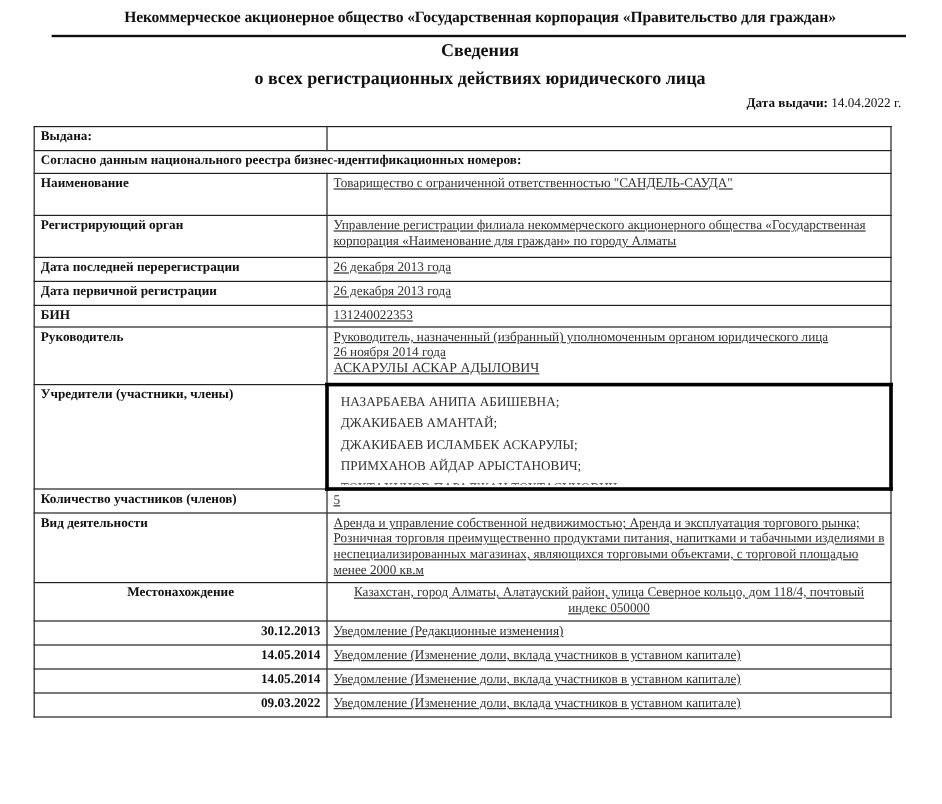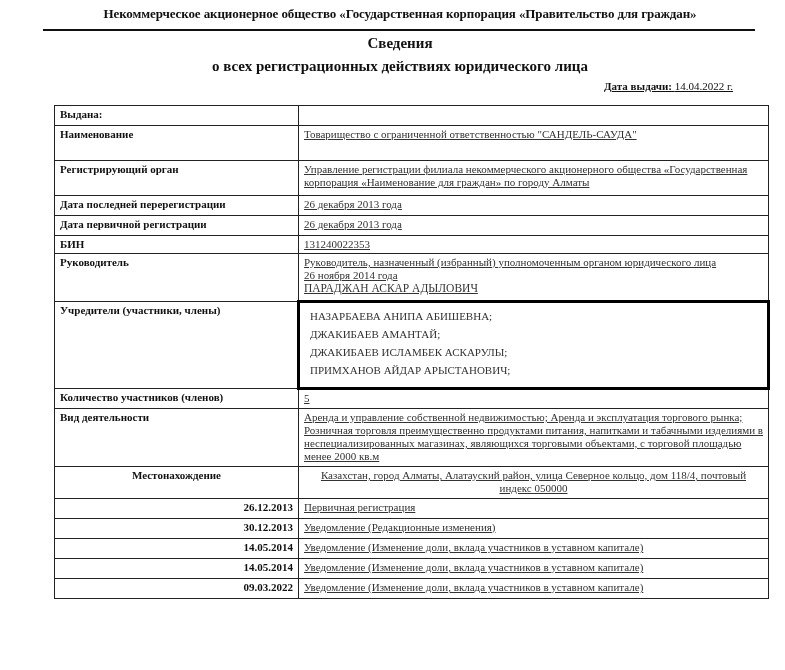--- a/index.html
+++ b/index.html
@@ -20,27 +20,27 @@
   }
   .doc-title {
     position: absolute; top: 35px; left: 0; width: 800px;
     text-align: center; font-weight: bold; font-size: 15px; color: #111;
   }
   .doc-subtitle {
     position: absolute; top: 58px; left: 0; width: 800px;
     text-align: center; font-weight: bold; font-size: 15px; color: #111;
   }
   .issue-date {
-    position: absolute; top: 80px; right: 52px;
-    font-size: 11px; color: #111; text-decoration: underline;
+    position: absolute; top: 80px; right: 34px;
+    font-size: 11px; color: #111;
   }
   .issue-date b { font-weight: bold; }
 
   table.main {
-    position: absolute; top: 105px; left: 54px;
+    position: absolute; top: 105px; left: 28px;
     width: 716px;
     border-collapse: collapse;
     font-size: 11px;
     table-layout: fixed;
     padding-left: 24px;
   }
   table.main td {
     border: 1px solid #222;
     padding: 2px 5px 2px 5px;
     vertical-align: top;
@@ -87,20 +87,23 @@
   <b>Дата выдачи:</b>
   <span>14.04.2022 г.</span>
 </div>
 
 <table class="main">
   <tbody>
       <tr class="r-issued">
     <td class="label">Выдана:</td>
     <td class="value"></td>
   </tr>
+  <tr class="r-source">
+    <td class="full" colspan="2">Согласно данным национального реестра бизнес-идентификационных номеров:</td>
+  </tr>
   <tr class="r-name">
     <td class="label">Наименование</td>
     <td class="value">Товарищество с ограниченной ответственностью "САНДЕЛЬ-САУДА"</td>
   </tr>
   <tr class="r-regorg">
     <td class="label">Регистрирующий орган</td>
     <td class="value">Управление  регистрации  филиала некоммерческого акционерного общества «Государственная корпорация «Наименование для граждан» по городу Алматы</td>
   </tr>
   <tr class="r-d1">
     <td class="label">Дата последней перерегистрации</td>
@@ -112,21 +115,21 @@
   </tr>
   <tr class="r-bin">
     <td class="label">БИН</td>
     <td class="value">131240022353</td>
   </tr>
   <tr class="r-head">
     <td class="label">Руководитель</td>
     <td class="value">
       <div>Руководитель, назначенный (избранный) уполномоченным органом юридического лица</div>
       <div>26 ноября 2014 года</div>
-      <div style="font-size:11.5px;">ПАРАДЖАН АСКАР АДЫЛОВИЧ</div>
+      <div style="font-size:11.5px;">АСКАРУЛЫ АСКАР АДЫЛОВИЧ</div>
     </td>
   </tr>
   <tr class="r-founders">
     <td class="label">Учредители (участники, члены)</td>
     <td class="founders-cell">
       <div class="founders-box">
         <div>НАЗАРБАЕВА АНИПА АБИШЕВНА;</div>
         <div>ДЖАКИБАЕВ АМАНТАЙ;</div>
         <div>ДЖАКИБАЕВ ИСЛАМБЕК АСКАРУЛЫ;</div>
         <div>ПРИМХАНОВ АЙДАР АРЫСТАНОВИЧ;</div>
@@ -140,24 +143,20 @@
   </tr>
   <tr class="r-activity">
     <td class="label">Вид деятельности</td>
     <td class="value">Аренда и управление собственной недвижимостью; Аренда и эксплуатация торгового рынка; Розничная торговля преимущественно продуктами питания, напитками и табачными изделиями в неспециализированных магазинах, являющихся торговыми объектами, с торговой площадью менее 2000 кв.м</td>
   </tr>
   <tr class="r-location">
     <td class="label">Местонахождение</td>
     <td class="value">Казахстан, город Алматы, Алатауский район, улица Северное кольцо, дом 118/4, почтовый индекс 050000</td>
   </tr>
   <tr class="r-event">
-    <td class="date">26.12.2013</td>
-    <td class="value">Первичная регистрация</td>
-  </tr>
-  <tr class="r-event">
     <td class="date">30.12.2013</td>
     <td class="value">Уведомление (Редакционные изменения)</td>
   </tr>
   <tr class="r-event">
     <td class="date">14.05.2014</td>
     <td class="value">Уведомление (Изменение доли, вклада участников в уставном капитале)</td>
   </tr>
   <tr class="r-event">
     <td class="date">14.05.2014</td>
     <td class="value">Уведомление (Изменение доли, вклада участников в уставном капитале)</td>

